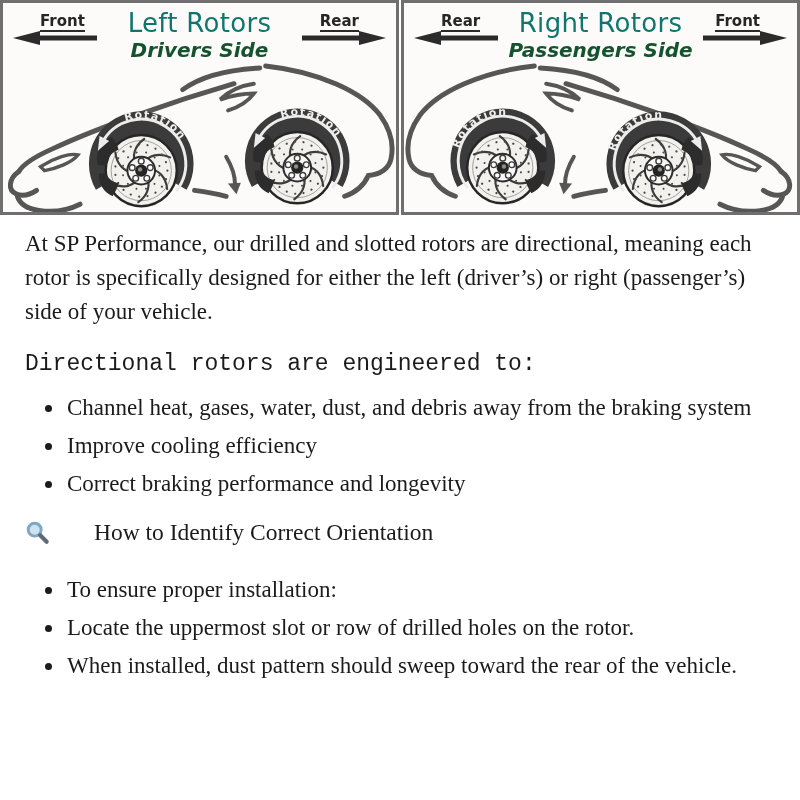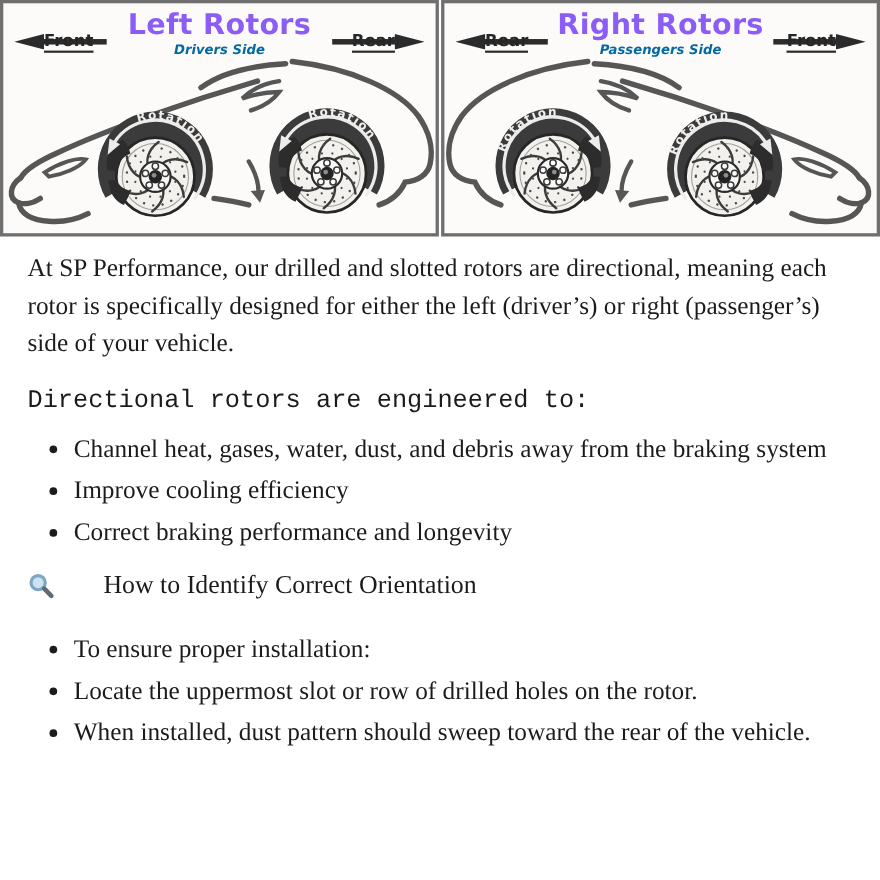--- a/index.html
+++ b/index.html
@@ -5,25 +5,25 @@
   html,body{margin:0;padding:0;background:#ffffff;}
   body{width:800px;height:800px;overflow:hidden;font-family:"Liberation Serif",serif;color:#1b1b1b;}
 
   
   .panels{display:flex;gap:2px;width:800px;box-sizing:border-box;}
   .panel{flex:1;height:215px;border:3px solid #6f6f6f;box-sizing:border-box;background:#fcfbfa;overflow:hidden;}
   .panel-header{display:flex;justify-content:space-between;align-items:flex-start;padding:7px 10px 0 10px;}
   .dir{position:relative;width:88px;height:36px;flex:0 0 auto;margin-top:3px;}
   .dir-arrow{position:absolute;bottom:4px;left:0;}
   .dir-r .dir-arrow{left:auto;right:0;}
-  .dir-label{position:absolute;top:16px;left:27px;font-family:"DejaVu Sans",sans-serif;font-weight:bold;font-size:15px;line-height:16px;color:#262626;border-bottom:2.5px solid #2b2b2b;padding-bottom:1px;}
+  .dir-label{position:absolute;top:0;left:27px;font-family:"DejaVu Sans",sans-serif;font-weight:bold;font-size:15px;line-height:16px;color:#262626;border-bottom:2.5px solid #2b2b2b;padding-bottom:1px;}
   .dir-r .dir-label{left:auto;right:27px;}
   .panel-titles{text-align:center;flex:1;}
-  .panel-title{font-family:"DejaVu Sans",sans-serif;font-weight:bold;font-size:26px;line-height:27px;color:#8b5cf6;letter-spacing:0.3px;}
-  .panel-subtitle{font-family:"DejaVu Sans",sans-serif;font-weight:bold;font-style:italic;font-size:12px;color:#0369a1;margin-top:1px;}
+  .panel-title{font-family:"DejaVu Sans",sans-serif;font-weight:normal;font-size:26px;line-height:27px;color:#0f766e;letter-spacing:0.3px;}
+  .panel-subtitle{font-family:"DejaVu Sans",sans-serif;font-weight:bold;font-style:italic;font-size:20px;color:#14532d;margin-top:1px;}
   .car-svg{display:block;width:100%;height:156px;}
   .rot-text{font-family:"DejaVu Sans",sans-serif;font-weight:bold;font-size:11px;letter-spacing:1.4px;fill:#f0efec;}
 
   
   .content{padding:12px 30px 0 25px;font-size:23px;line-height:34px;}
   .content p{margin:0;max-width:752px;}
   .heading{display:flex;align-items:center;gap:11px;font-size:23.5px;margin:12px 0 0 0;}
   .heading.bold{font-weight:bold;}
   .heading .hicon{flex:0 0 auto;}
   .engineered{margin-top:18px !important;font-family:Liberation Mono, monospace;}

